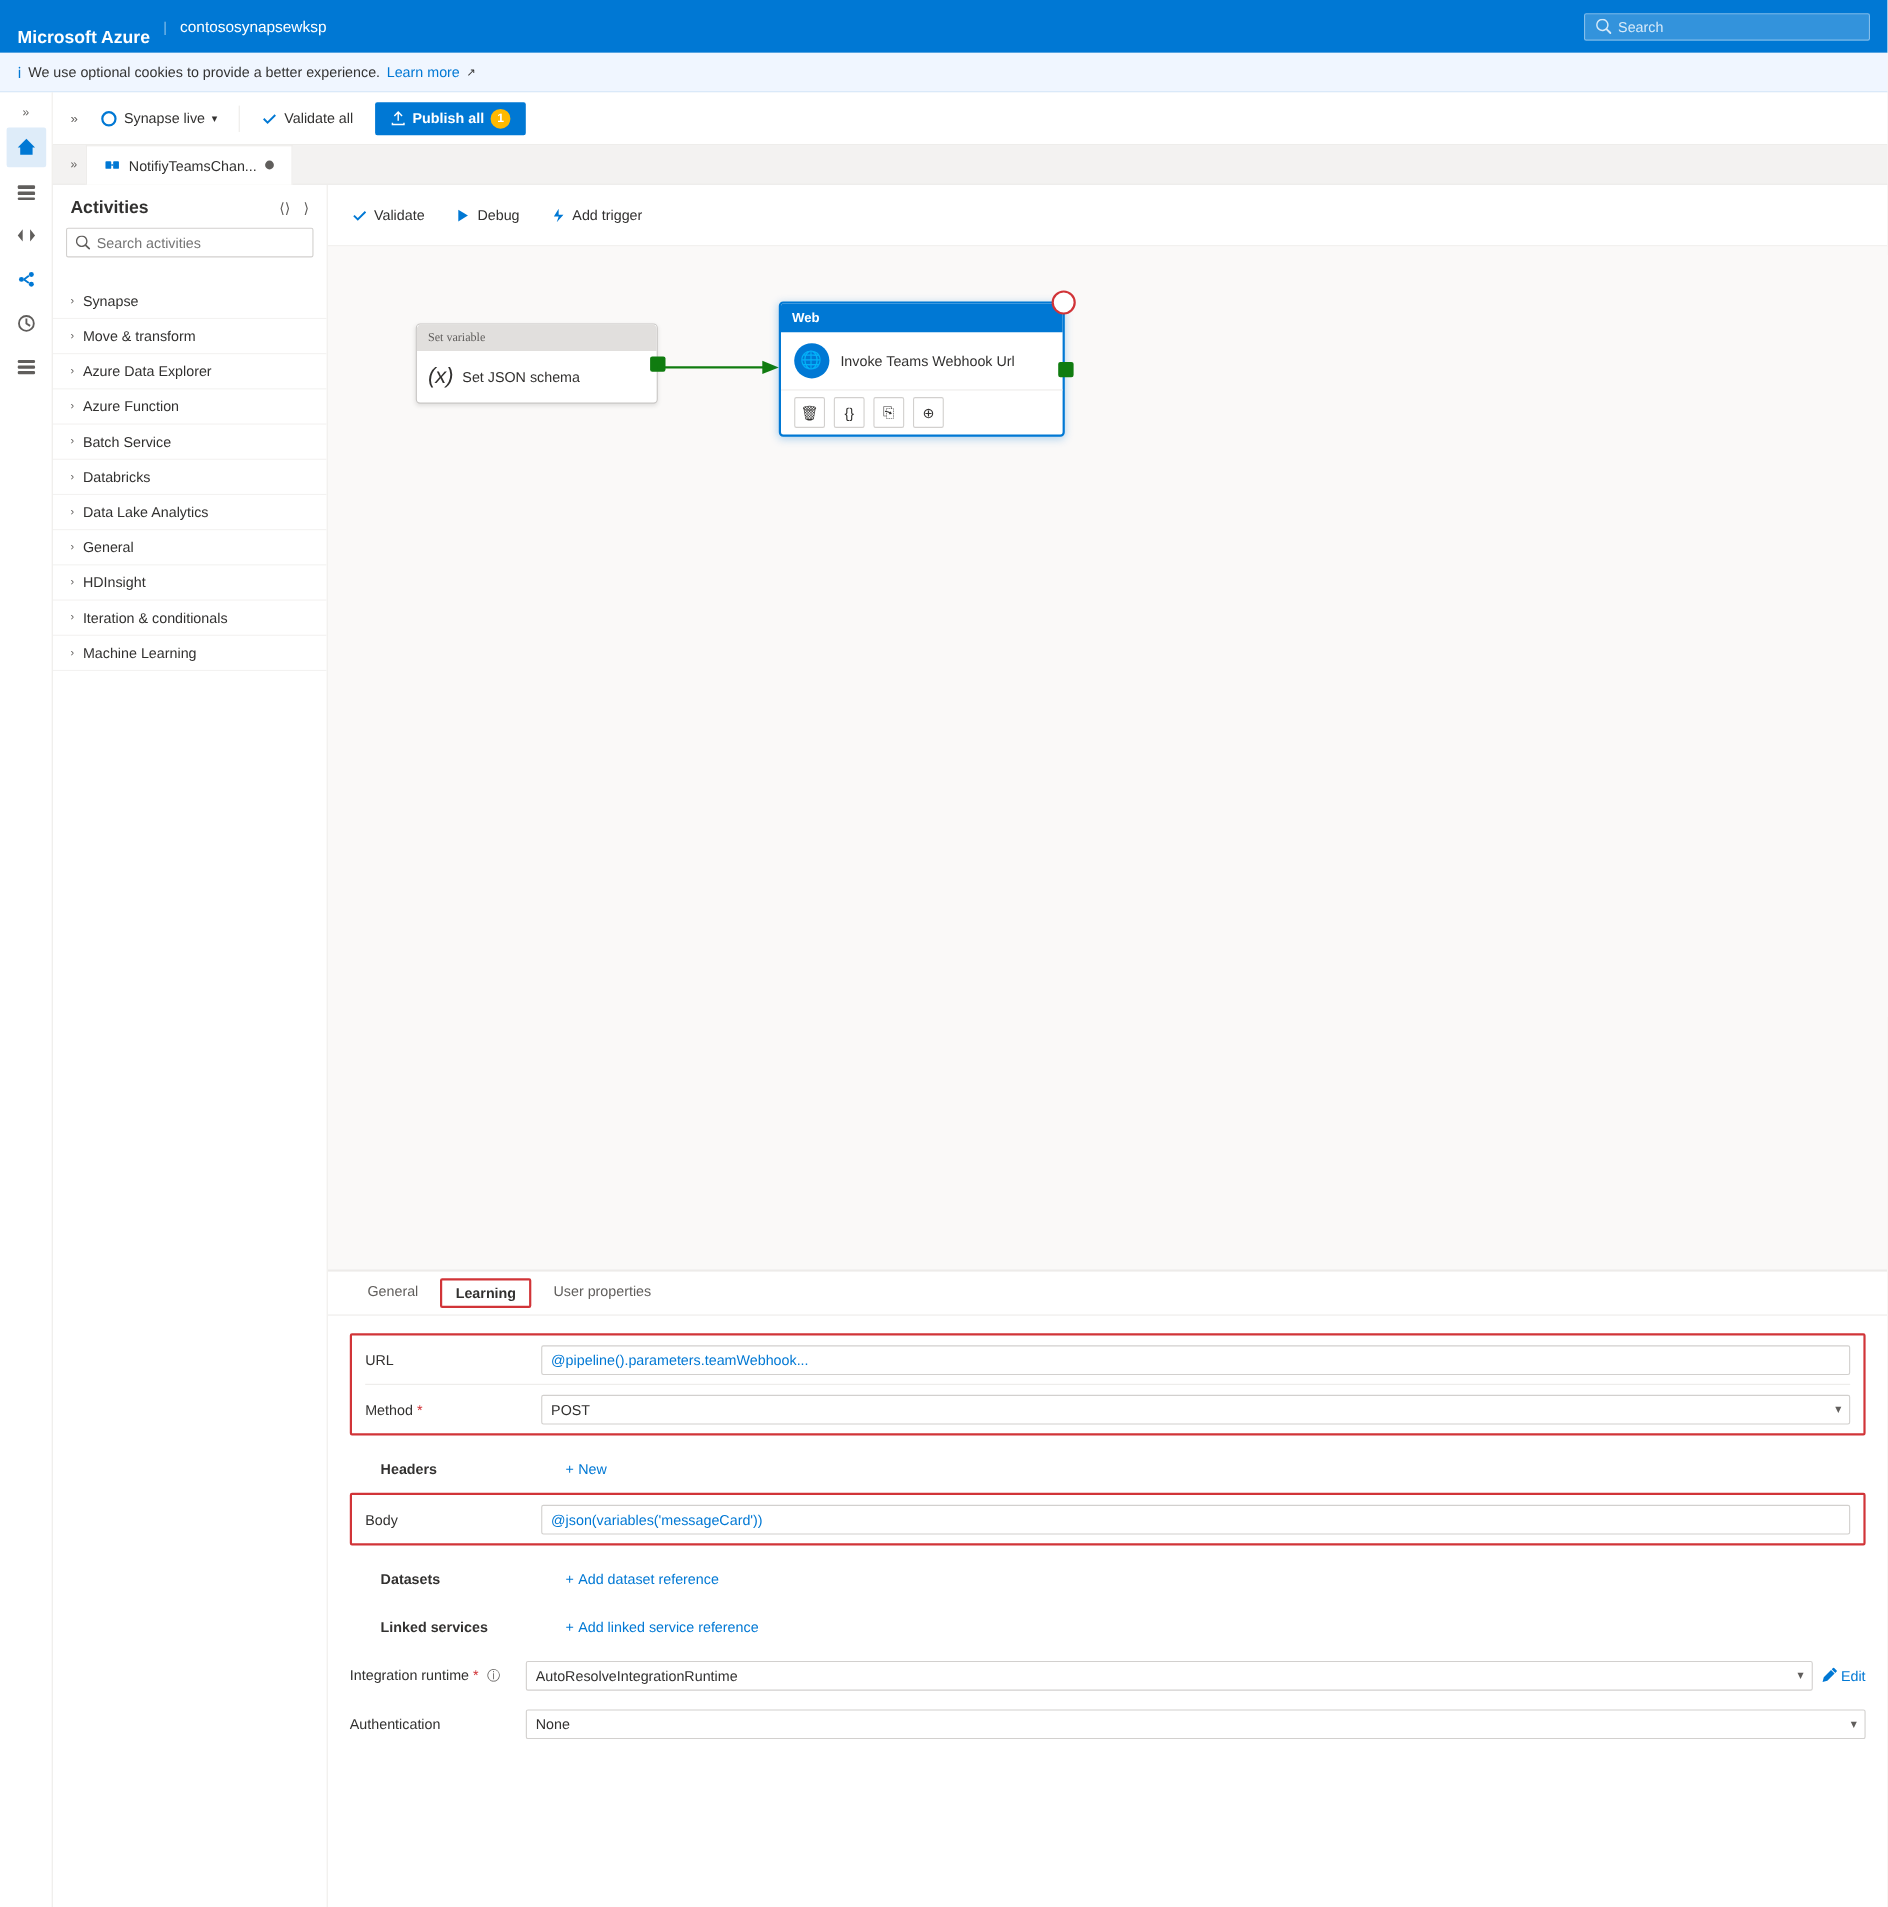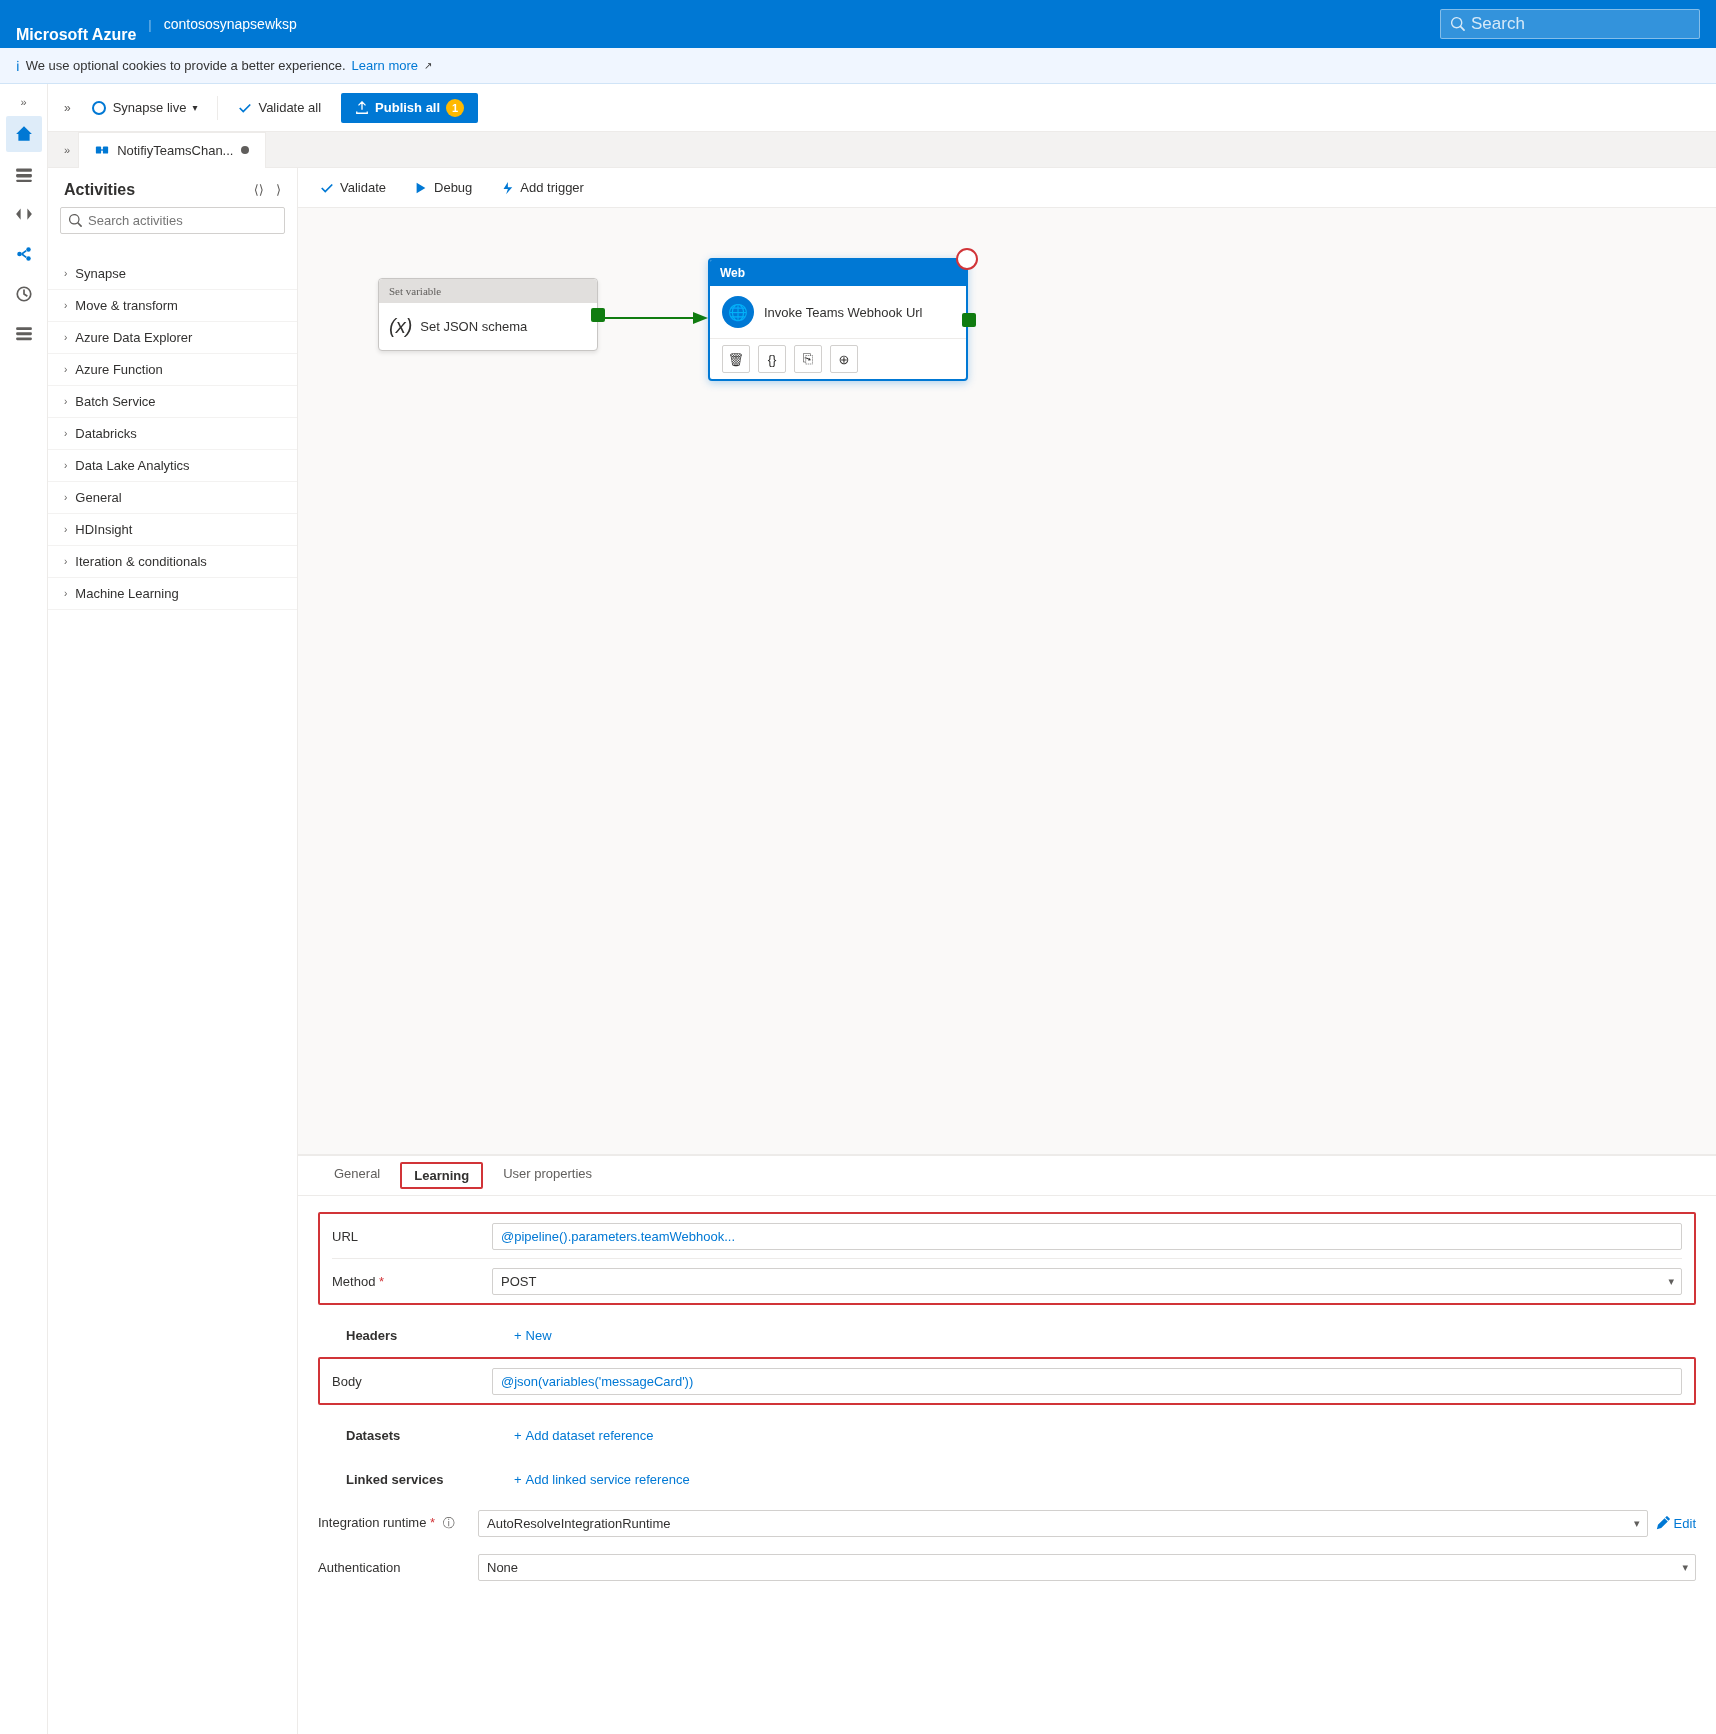--- a/index.html
+++ b/index.html
@@ -228,21 +228,21 @@
     }
 
     
     .pipeline-toolbar {
       background: white;
       border-bottom: 1px solid #edebe9;
       padding: 4px 16px;
       display: flex;
       align-items: center;
       gap: 16px;
-      height: 40px;
+      height: 56px;
     }
     .pipeline-btn {
       display: flex;
       align-items: center;
       gap: 6px;
       cursor: pointer;
       color: #323130;
       font-size: 13px;
       padding: 4px 6px;
       border-radius: 2px;
@@ -461,21 +461,21 @@
 <body>
 
 <div class="top-bar">
   <span style="color:white;font-size:16px;font-weight:600;margin-top:22px;">Microsoft Azure</span>
   <span style="color:rgba(255,255,255,0.5);">|</span>
   <span style="color:white;font-size:14px;">contososynapsewksp</span>
   <div class="top-bar-search">
     <svg width="14" height="14" viewBox="0 0 16 16" fill="rgba(255,255,255,0.8)">
         <path d="M11.742 10.344a6.5 6.5 0 1 0-1.397 1.398l3.85 3.85a1 1 0 0 0 1.415-1.415l-3.868-3.833zm-5.242 1.156a5 5 0 1 1 0-10 5 5 0 0 1 0 10z"></path>
       </svg>
-    <span style="color:rgba(255,255,255,0.8);font-size:17px;">Search</span>
+    <span style="color:rgba(255,255,255,0.8);font-size:13px;">Search</span>
   </div>
 </div>
 
 <div class="cookie-bar">
   <span style="color:#0078d4;font-size:14px;">ℹ</span>
   <span>We use optional cookies to provide a better experience.</span>
   <a href="#">Learn more</a>
   <span style="font-size:10px;">↗</span>
 </div>
 

